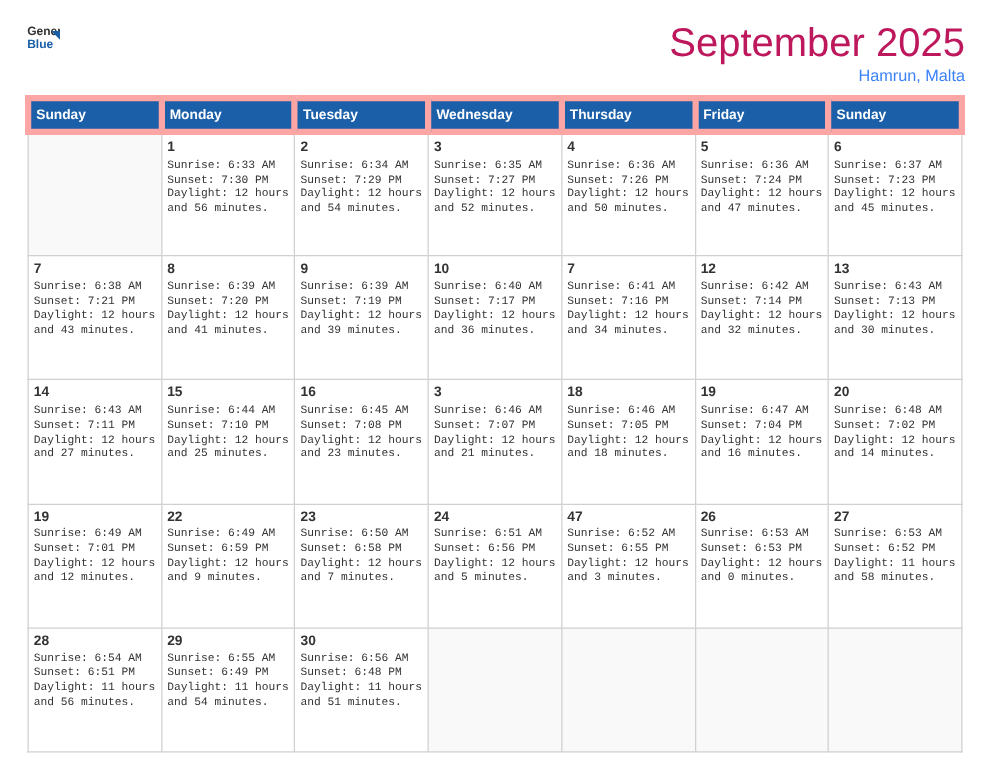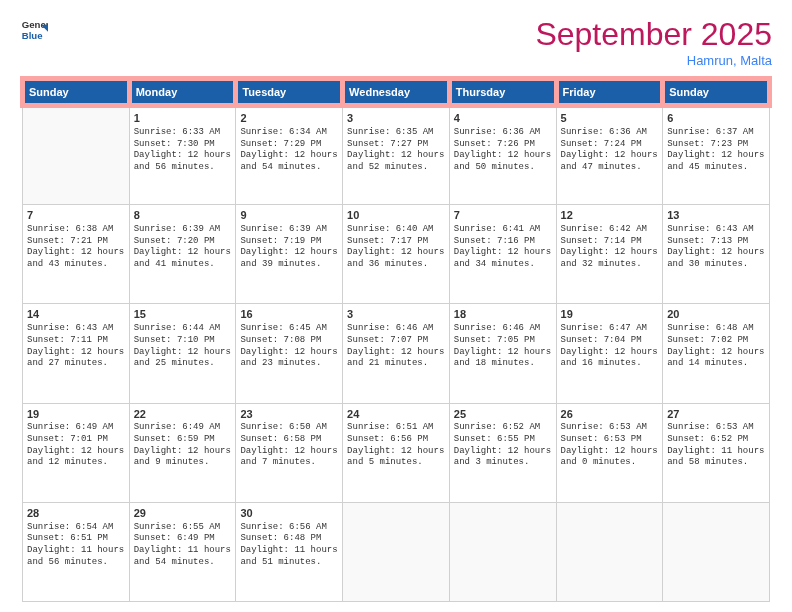--- a/index.html
+++ b/index.html
@@ -215,21 +215,21 @@
           </td>
           <td>
             <span class="day-num">23</span>
             <div class="day-info">Sunrise: 6:50 AM<br>Sunset: 6:58 PM<br>Daylight: 12 hours<br>and 7 minutes.</div>
           </td>
           <td>
             <span class="day-num">24</span>
             <div class="day-info">Sunrise: 6:51 AM<br>Sunset: 6:56 PM<br>Daylight: 12 hours<br>and 5 minutes.</div>
           </td>
           <td>
-            <span class="day-num">25</span>
+            <span class="day-num">47</span>
             <div class="day-info">Sunrise: 6:52 AM<br>Sunset: 6:55 PM<br>Daylight: 12 hours<br>and 3 minutes.</div>
           </td>
           <td>
             <span class="day-num">26</span>
             <div class="day-info">Sunrise: 6:53 AM<br>Sunset: 6:53 PM<br>Daylight: 12 hours<br>and 0 minutes.</div>
           </td>
           <td>
             <span class="day-num">27</span>
             <div class="day-info">Sunrise: 6:53 AM<br>Sunset: 6:52 PM<br>Daylight: 11 hours<br>and 58 minutes.</div>
           </td>

